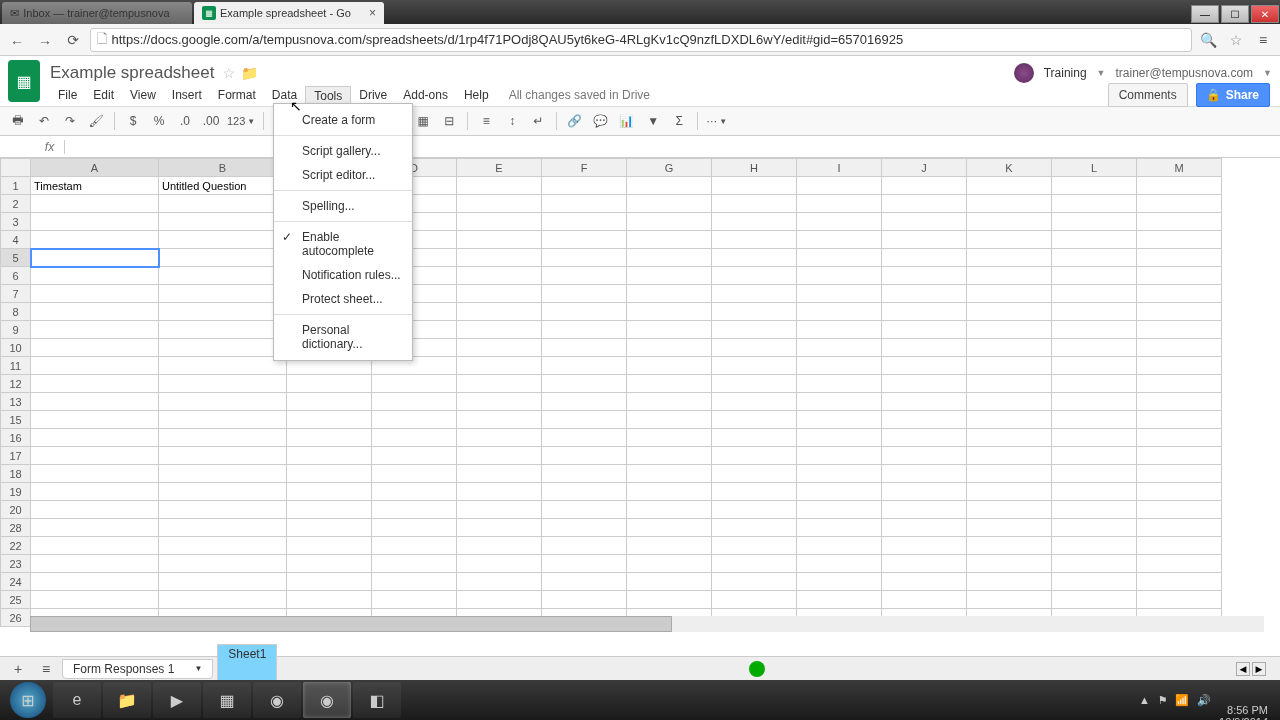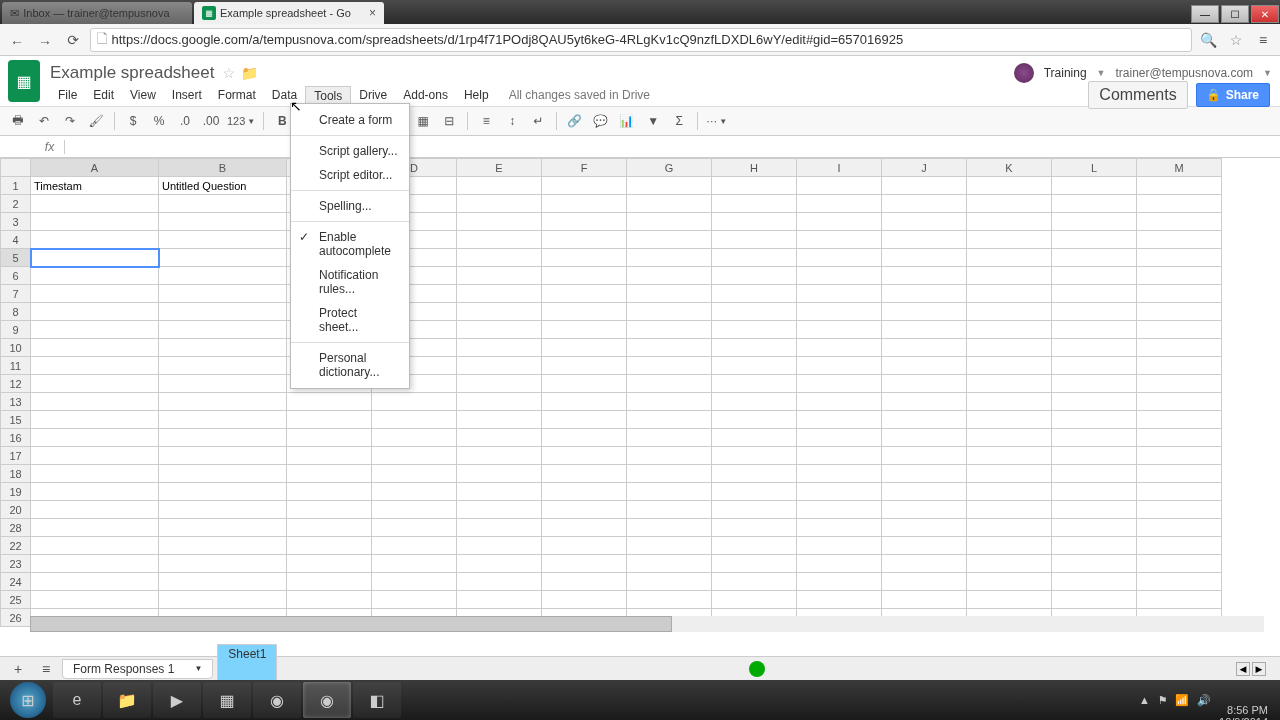--- a/index.html
+++ b/index.html
@@ -34,21 +34,21 @@
 .avatar { width: 20px; height: 20px; background: radial-gradient(circle, #8b4a8b, #5a2a5a); border-radius: 50%; }
 .user-name { color: #333; }
 .user-dd { color: #888; font-size: 9px; }
 .user-email { color: #666; }
 
 .menubar { height: 22px; display: flex; align-items: center; padding-left: 50px; font-size: 12px; color: #333; }
 .menu-item { padding: 2px 8px; cursor: pointer; }
 .menu-item.open { background: #eee; border: 1px solid #ccc; border-bottom: none; }
 .save-status { margin-left: 12px; color: #777; font-size: 12px; }
 .menubar-right { margin-left: auto; display: flex; gap: 8px; padding-right: 10px; align-items: center; }
-.comments-btn { background: #f5f5f5; border: 1px solid #ccc; border-radius: 2px; padding: 4px 10px; font-size: 16px; color: #444; cursor: pointer; }
+.comments-btn { background: #f5f5f5; border: 1px solid #ccc; border-radius: 2px; padding: 4px 10px; font-size: 12px; color: #444; cursor: pointer; }
 .share-btn { background: #4d90fe; border: 1px solid #3079ed; color: white; border-radius: 2px; padding: 4px 10px; font-size: 12px; font-weight: bold; display: flex; align-items: center; gap: 4px; cursor: pointer; }
 
 .toolbar { height: 30px; border-top: 1px solid #ddd; border-bottom: 1px solid #ccc; background: #f8f8f8; display: flex; align-items: center; padding: 0 6px; gap: 2px; }
 .tb-btn { width: 24px; height: 22px; display: flex; align-items: center; justify-content: center; color: #555; font-size: 12px; cursor: pointer; }
 .tb-sep { width: 1px; height: 18px; background: #ccc; margin: 0 4px; }
 .tb-btn.bold { font-weight: bold; }
 .tb-btn.italic { font-style: italic; font-family: serif; }
 .tb-dd { display: flex; align-items: center; font-size: 11px; color: #555; padding: 0 2px; }
 
 .fx-bar { height: 22px; border-bottom: 1px solid #ccc; display: flex; align-items: center; }
@@ -63,21 +63,21 @@
 .col-hdr { width: 85px; }
 .col-hdr.a { width: 128px; }
 .col-hdr.b { width: 128px; }
 .row-hdr { width: 30px; background: #f0f0f0; text-align: center; color: #777; }
 .grid td { padding: 0 3px; }
 .col-hdr.sel { background: #ddd; }
 .row-hdr.sel { background: #ddd; }
 .cell-sel { outline: 2px solid #4d90fe; outline-offset: -1px; }
 
 
-.dropdown { position: absolute; top: 103px; left: 290px; width: 120px; background: white; border: 1px solid #bbb; box-shadow: 2px 2px 6px rgba(0,0,0,0.2); z-index: 100; font-size: 12px; padding: 4px 0; }
+.dropdown { position: absolute; top: 103px; left: 273px; width: 140px; background: white; border: 1px solid #bbb; box-shadow: 2px 2px 6px rgba(0,0,0,0.2); z-index: 100; font-size: 12px; padding: 4px 0; }
 .dd-item { padding: 5px 10px 5px 28px; cursor: pointer; position: relative; color: #333; }
 .dd-sep { height: 1px; background: #ddd; margin: 3px 0; }
 .dd-check { position: absolute; left: 8px; color: #333; }
 
 
 .sheet-tabs { position: absolute; bottom: 0; left: 0; right: 0; height: 24px; background: #eee; border-top: 1px solid #ccc; display: flex; align-items: center; padding: 0 6px; gap: 4px; }
 .sheet-btn { width: 24px; height: 18px; display: flex; align-items: center; justify-content: center; color: #555; font-size: 14px; cursor: pointer; }
 .sheet-tab { background: white; border: 1px solid #ccc; border-radius: 0 0 4px 4px; padding: 2px 10px; font-size: 12px; color: #333; display: flex; align-items: center; gap: 20px; cursor: pointer; }
 .sheet-tab.inactive { background: #7dd3fc; flex-direction: column; }
 .status-ind { margin-left: auto; width: 16px; height: 16px; background: #0a0; border-radius: 50%; }

